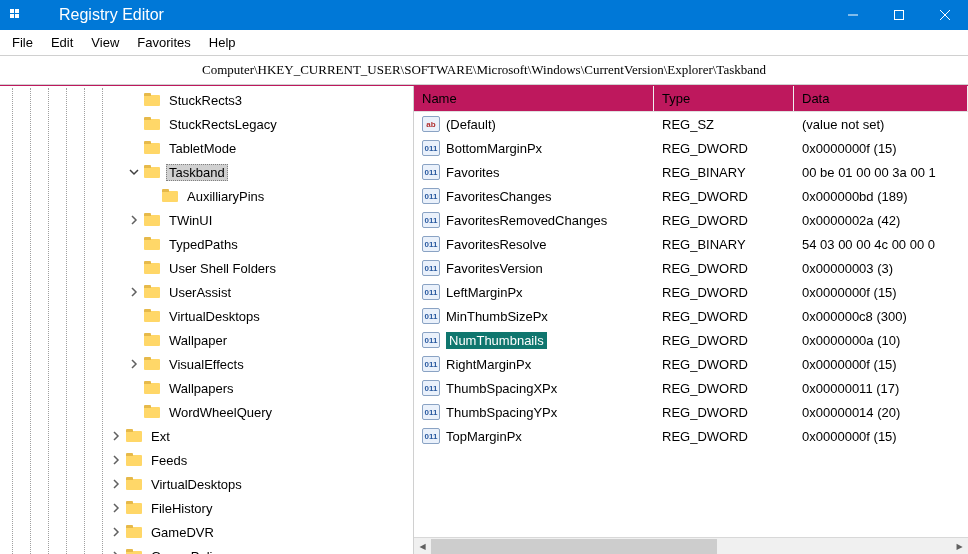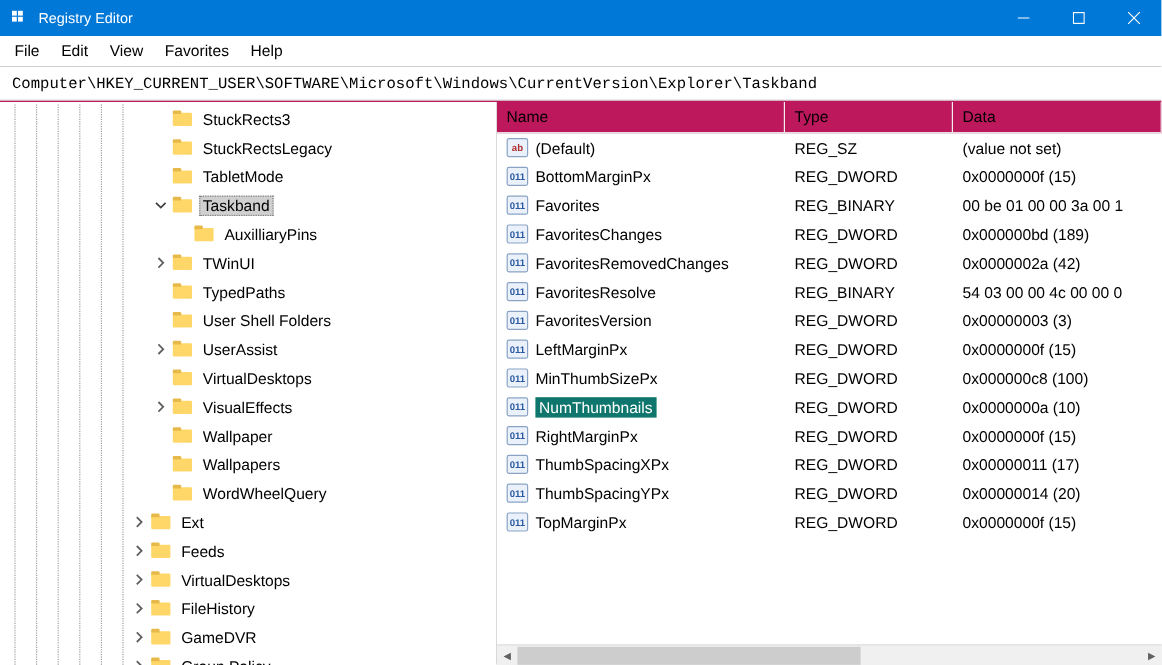--- a/index.html
+++ b/index.html
@@ -1,27 +1,27 @@
 <!DOCTYPE html>
 <html><head>
 <meta charset="utf-8">
 <style>
 * { margin: 0; padding: 0; box-sizing: border-box; font-family: "Segoe UI", Tahoma, sans-serif; }
 body { background: #fff; font-size: 13px; color: #000; width: 968px; height: 554px; overflow: hidden; display: flex; flex-direction: column; }
 
 .titlebar { background: #0078d7; color: #fff; height: 30px; display: flex; align-items: center; padding: 0 0 0 8px; }
 .titlebar .app-icon { width: 16px; height: 16px; margin-right: 8px; display: flex; align-items: center; justify-content: center; }
-.titlebar .title { flex: 1; font-size: 12px; }
+.titlebar .title { flex: 1; font-size: 16px; margin-left: 27px; }
 .titlebar .winbtn { width: 46px; height: 30px; display: flex; align-items: center; justify-content: center; cursor: pointer; }
 
 .menubar { background: #fff; border-bottom: 1px solid #d0d0d0; padding: 2px 4px; display: flex; gap: 2px; }
 .menubar .menu-item { padding: 3px 8px; font-size: 13px; cursor: pointer; }
 
 .addressbar { border-bottom: 1px solid #d0d0d0; padding: 4px 8px; background: #fff; font-size: 13px; }
-.addressbar input { width: 100%; border: none; outline: none; font-size: 13px; font-family: Liberation Mono, monospace; padding: 2px; }
+.addressbar input { width: 100%; border: none; outline: none; font-size: 13px; font-family: Liberation Serif, serif; padding: 2px; text-align: center; }
 
 .content { flex: 1; display: flex; overflow: hidden; border-top: 1px solid #be185d; }
 .tree-pane { width: 414px; background: #fff; overflow-y: auto; overflow-x: hidden; border-right: 1px solid #d0d0d0; padding-top: 2px; }
 .list-pane { flex: 1; background: #fff; overflow: auto; display: flex; flex-direction: column; }
 
 .tree-lines { position: relative; height: 100%; }
 .tree-lines .vline { position: absolute; top: 0; bottom: 0; width: 1px; border-left: 1px dotted #a0a0a0; }
 
 .tree-row { display: flex; align-items: center; height: 24px; font-size: 13px; position: relative; padding-left: 0; white-space: nowrap; }
 .tree-row .indent { display: inline-block; }
@@ -175,33 +175,33 @@
             <span class="label">UserAssist</span>
           </div>
           <div class="tree-row">
             <span class="indent" style="width: 126px;"></span>
             <span class="expander none"></span>
             <span class="folder-icon"></span>
             <span class="label">VirtualDesktops</span>
           </div>
           <div class="tree-row">
             <span class="indent" style="width: 126px;"></span>
+            <span class="expander none"></span>
+            <span class="folder-icon"></span>
+            <span class="label">Wallpaper</span>
+          </div>
+          <div class="tree-row">
+            <span class="indent" style="width: 126px;"></span>
             <span class="expander ">
               <svg width="10" height="10">
                 <path d="M3 1 L7 5 L3 9" fill="none" stroke="#606060" stroke-width="1.5"></path>
               </svg>
             </span>
             <span class="folder-icon"></span>
             <span class="label">VisualEffects</span>
-          </div>
-          <div class="tree-row">
-            <span class="indent" style="width: 126px;"></span>
-            <span class="expander none"></span>
-            <span class="folder-icon"></span>
-            <span class="label">Wallpaper</span>
           </div>
           <div class="tree-row">
             <span class="indent" style="width: 126px;"></span>
             <span class="expander none"></span>
             <span class="folder-icon"></span>
             <span class="label">Wallpapers</span>
           </div>
           <div class="tree-row">
             <span class="indent" style="width: 126px;"></span>
             <span class="expander none"></span>
@@ -343,21 +343,21 @@
           </div>
           <div class="cell type">REG_DWORD</div>
           <div class="cell data">0x0000000f (15)</div>
         </div>
         <div class="list-row">
           <div class="cell name">
             <span class="val-icon bin">011</span>
             <span class="valname">MinThumbSizePx</span>
           </div>
           <div class="cell type">REG_DWORD</div>
-          <div class="cell data">0x000000c8 (100)</div>
+          <div class="cell data">0x000000c8 (300)</div>
         </div>
         <div class="list-row selected">
           <div class="cell name">
             <span class="val-icon bin">011</span>
             <span class="valname">NumThumbnails</span>
           </div>
           <div class="cell type">REG_DWORD</div>
           <div class="cell data">0x0000000a (10)</div>
         </div>
         <div class="list-row">

